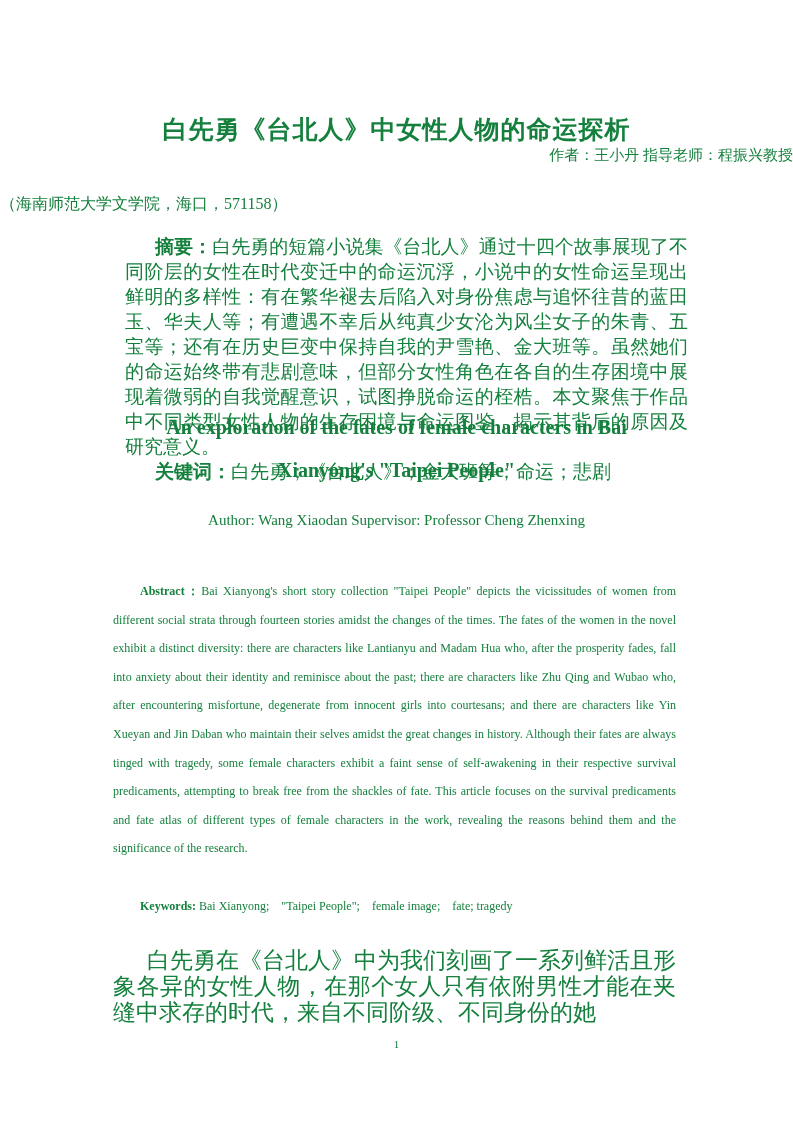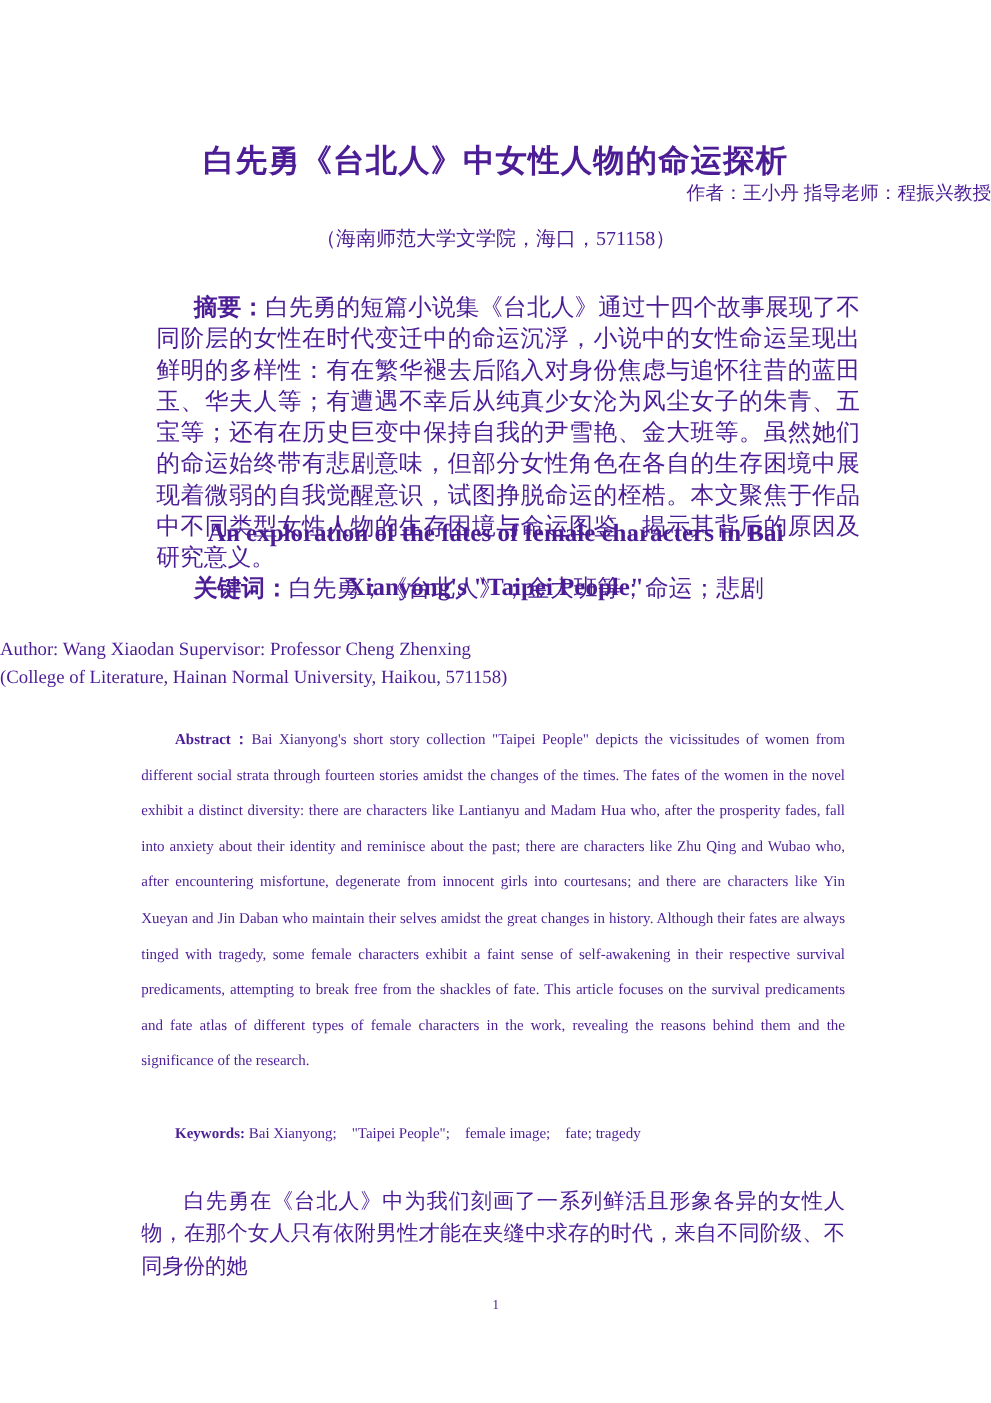--- a/index.html
+++ b/index.html
@@ -2,21 +2,21 @@
 <html><head>
 <meta charset="utf-8">
 <style>
   html, body { margin: 0; padding: 0; background: #ffffff; }
   .page {
     position: relative;
     width: 793px;
     height: 1122px;
     margin: 0 auto;
     background: #ffffff;
-    color: #4c1d95;
+    color: #15803d;
     font-family: "Liberation Serif", serif;
     overflow: hidden;
   }
   .abs { position: absolute; }
   .full { left: 0; width: 793px; }
   .col { left: 113px; width: 563px; }
 
   
   .cn-title {
     top: 95px;
@@ -27,22 +27,21 @@
     line-height: 34px;
     letter-spacing: 1px;
   }
   .cn-byline {
     top: 144px;
     text-align: right;
     font-size: 15px;
     line-height: 22px;
   }
   .cn-affiliation {
-    top: 181px;
-    text-align: center;
+    top: 193px;
     font-size: 16px;
     line-height: 22px;
   }
 
   
   .cn-abstract-block {
     top: 234px;
     font-size: 19px;
     line-height: 25px;
     text-align: justify;
@@ -55,40 +54,40 @@
   
   .en-title {
     top: 406px;
     text-align: center;
     font-weight: 700;
     font-size: 20px;
     line-height: 43px;
   }
   .en-byline {
     top: 509px;
-    text-align: left;
+    text-align: center;
     font-size: 15px;
     line-height: 22px;
   }
 
   
   .en-abstract-block {
     top: 577px;
     font-size: 12px;
     line-height: 28.6px;
     text-align: justify;
   }
   .en-abstract-block p { margin: 0; text-indent: 27px; }
   .en-abstract-para { min-height: 315px; }
   .preserve-spaces { white-space: pre-wrap; }
 
   
   .cn-body {
     top: 948px;
-    font-size: 17px;
+    font-size: 23px;
     line-height: 26px;
     text-align: justify;
   }
   .cn-body p { margin: 0; text-indent: 34px; }
 
   
   .page-number {
     top: 1037px;
     text-align: center;
     font-size: 11px;
@@ -115,21 +114,20 @@
     </p>
   </div>
 
   <div class="abs full en-title">
     <div>An exploration of the fates of female characters in Bai</div>
     <div>Xianyong's "Taipei People"</div>
   </div>
 
   <div class="abs full en-byline">
     <div>Author: Wang Xiaodan Supervisor: Professor Cheng Zhenxing</div>
-    <div>(College of Literature, Hainan Normal University, Haikou, 571158)</div>
   </div>
 
   <div class="abs col en-abstract-block">
     <p class="en-abstract-para">
       <span class="bold-label">Abstract：</span><span>Bai Xianyong's short story collection "Taipei People" depicts the vicissitudes of women from different social strata through fourteen stories amidst the changes of the times. The fates of the women in the novel exhibit a distinct diversity: there are characters like Lantianyu and Madam Hua who, after the prosperity fades, fall into anxiety about their identity and reminisce about the past; there are characters like Zhu Qing and Wubao who, after encountering misfortune, degenerate from innocent girls into courtesans; and there are characters like Yin Xueyan and Jin Daban who maintain their selves amidst the great changes in history. Although their fates are always tinged with tragedy, some female characters exhibit a faint sense of self-awakening in their respective survival predicaments, attempting to break free from the shackles of fate. This article focuses on the survival predicaments and fate atlas of different types of female characters in the work, revealing the reasons behind them and the significance of the research.</span>
     </p>
     <p>
       <span class="bold-label">Keywords:</span><span class="preserve-spaces"> Bai Xianyong;    "Taipei People";    female image;    fate; tragedy</span>
     </p>
   </div>

